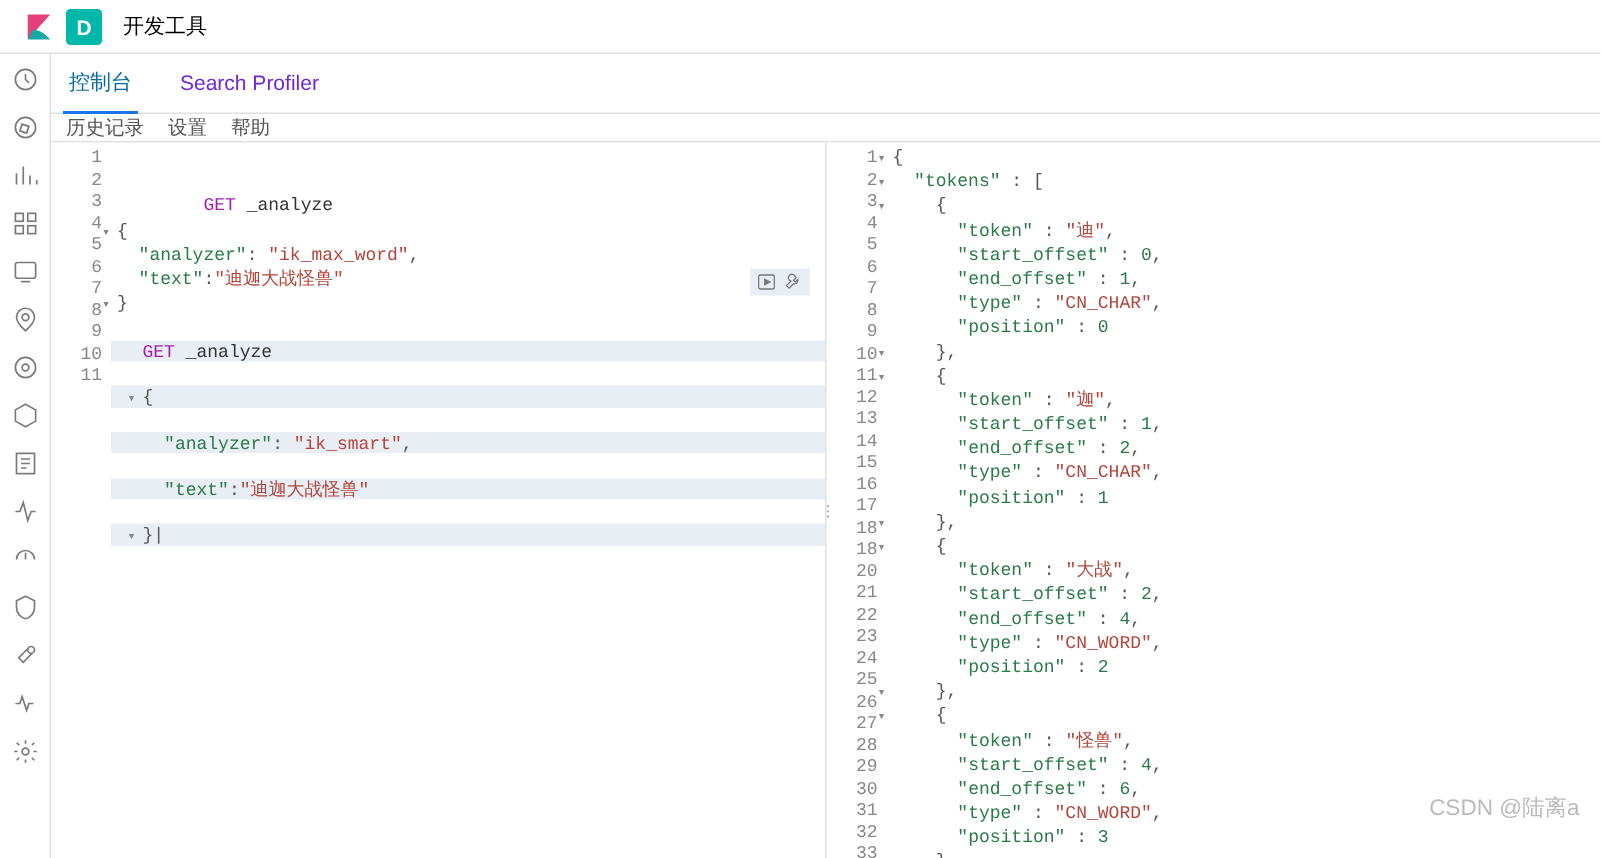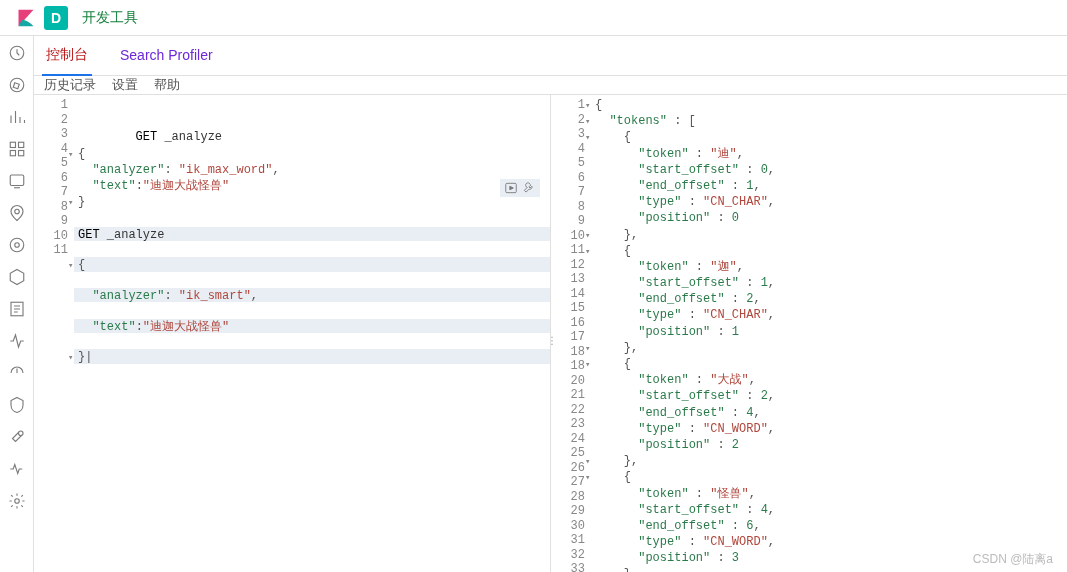--- a/index.html
+++ b/index.html
@@ -1,46 +1,46 @@
 <!DOCTYPE html>
 <html><head>
 <meta charset="utf-8">
 <style>
   * { box-sizing: border-box; margin: 0; padding: 0; }
   body { font-family: -apple-system, BlinkMacSystemFont, "Segoe UI", Helvetica, Arial, sans-serif; font-size: 13px; color: #333; background: #fff; width: 1067px; height: 572px; overflow: hidden; position: relative; }
   .top-header { height: 36px; display: flex; align-items: center; padding: 0 8px; border-bottom: 1px solid #e0e0e0; }
   .logo { width: 20px; height: 20px; margin: 0 8px; }
   .d-badge { width: 24px; height: 24px; background: #00b8a9; color: #fff; display: flex; align-items: center; justify-content: center; font-weight: 600; border-radius: 3px; margin-right: 14px; font-size: 14px; }
-  .crumb { color: #15803d; font-size: 14px; }
+  .crumb { color: #000000; font-size: 14px; }
   .layout { display: flex; height: calc(100% - 36px); }
   .side-nav { width: 34px; border-right: 1px solid #e0e0e0; display: flex; flex-direction: column; align-items: center; padding-top: 8px; gap: 14px; }
   .side-nav .nav-icon { width: 18px; height: 18px; fill: none; stroke: #7a7a7a; stroke-width: 1.5; }
   .main { flex: 1; display: flex; flex-direction: column; }
   .tabs { height: 40px; display: flex; align-items: center; border-bottom: 1px solid #e0e0e0; padding: 0 8px; gap: 24px; }
   .tab { padding: 10px 4px; font-size: 14px; color: #6d28d9; cursor: pointer; border-bottom: 2px solid transparent; }
-  .tab.active { color: #b91c1c; border-bottom: 2px solid #1a73e8; }
+  .tab.active { color: #0369a1; border-bottom: 2px solid #1a73e8; }
   .subbar { height: 30px; display: flex; padding: 0 10px; gap: 16px; border-bottom: 1px solid #e0e0e0; font-size: 13px; color: #555; }
   .subbar span { cursor: pointer; }
   .panes { flex: 1; display: flex; position: relative; }
   .pane { flex: 1; display: flex; overflow: hidden; font-family: Menlo, Consolas, "Courier New", monospace; font-size: 12px; line-height: 1.35; }
   .gutter { width: 40px; text-align: right; padding: 2px 6px 2px 2px; color: #888; user-select: none; background: #fff; }
   .gutter div { height: 14.5px; }
   .code { flex: 1; padding: 2px 4px; white-space: pre; position: relative; }
   .code .line { height: 14.5px; white-space: pre; }
-  .hl { background: #e8eef3; display: block; margin-left: -4px; padding-left: 4px; margin-right: -4px; }
+  .hl { background: #e8eef3; display: block; margin-left: -4px; padding-left: 21px; margin-right: -4px; }
   .divider { width: 1px; background: #e0e0e0; position: relative; }
   .divider::after { content: "⋮"; position: absolute; left: -3px; top: 240px; color: #999; font-size: 10px; }
   .run-icons { position: absolute; right: 10px; top: 84px; display: flex; gap: 4px; background: #e8eef3; padding: 2px 4px; }
   .run-icons svg { width: 14px; height: 14px; stroke: #777; fill: none; stroke-width: 1.5; }
-  .tok-method { color: #000000; }
+  .tok-method { color: #a21caf; }
   .tok-key    { color: #2a7a4a; }
   .tok-str    { color: #b0463c; }
   .tok-num    { color: #2a7a4a; }
   .tok-punct  { color: #555; }
-  .watermark { position: absolute; right: 14px; bottom: 4px; color: #bbb; font-size: 12px; font-family: sans-serif; }
+  .watermark { position: absolute; right: 14px; bottom: 24px; color: #bbb; font-size: 15px; font-family: sans-serif; }
   .fold { color:#888; display:inline-block; width:8px; margin-left:-10px; margin-right:2px; font-size:9px; }
 </style>
 </head>
 <body>
 
 <div class="top-header">
   <svg class="logo" viewBox="0 0 24 24">
       <path d="M3 2 L21 2 L3 22 Z" fill="#e63f7a"></path>
       <path d="M7 14 Q14 14 21 22 L3 22 Z" fill="#17a8a4"></path>
     </svg>

